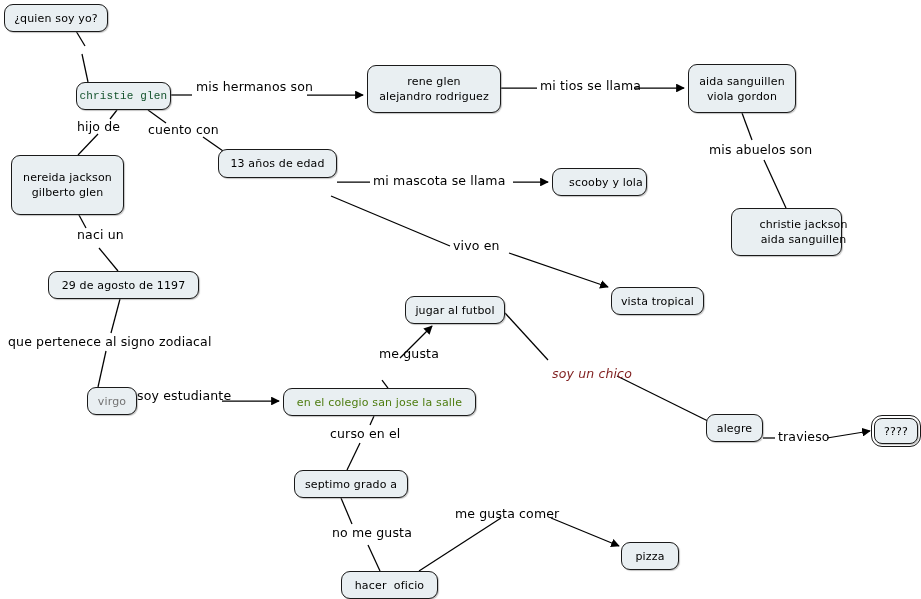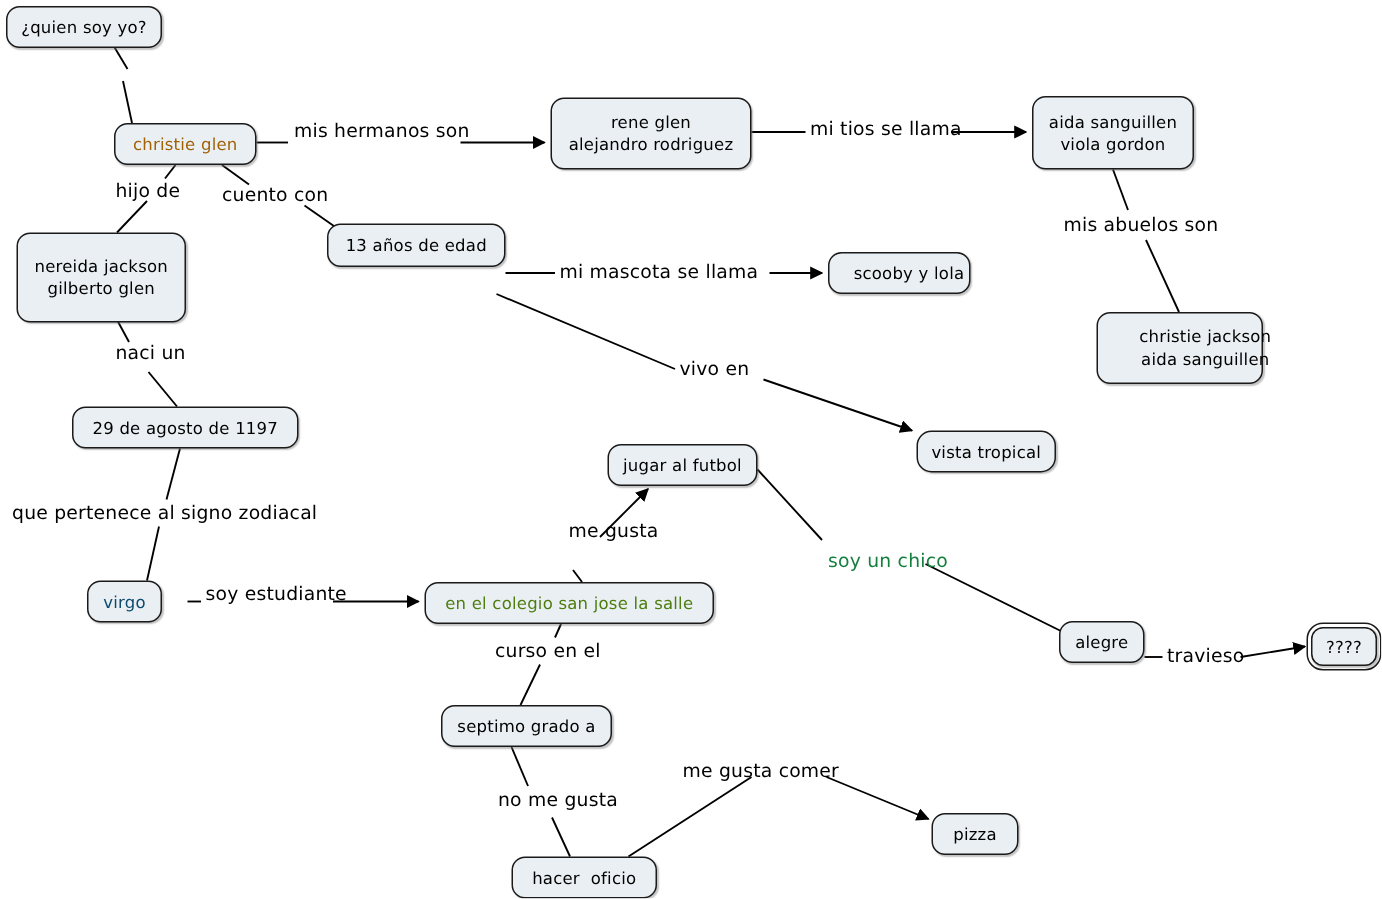--- a/index.html
+++ b/index.html
@@ -146,37 +146,37 @@
     <div class="edge-label" style="left: 148px; top: 123px; color: rgb(0, 0, 0);">cuento con</div>
     <div class="edge-label" style="left: 77px; top: 228px; color: rgb(0, 0, 0);">naci un</div>
     <div class="edge-label" style="left: 8px; top: 335px; color: rgb(0, 0, 0);">que pertenece al signo zodiacal</div>
     <div class="edge-label" style="left: 137px; top: 389px; color: rgb(0, 0, 0);">soy estudiante</div>
     <div class="edge-label" style="left: 373px; top: 174px; color: rgb(0, 0, 0);">mi mascota se llama</div>
     <div class="edge-label" style="left: 453px; top: 239px; color: rgb(0, 0, 0);">vivo en</div>
     <div class="edge-label" style="left: 379px; top: 347px; color: rgb(0, 0, 0);">me gusta</div>
     <div class="edge-label" style="left: 330px; top: 427px; color: rgb(0, 0, 0); text-align: right;">curso en el</div>
     <div class="edge-label" style="left: 332px; top: 526px; color: rgb(0, 0, 0);">no me gusta</div>
     <div class="edge-label" style="left: 455px; top: 507px; color: rgb(0, 0, 0);">me gusta comer</div>
-    <div class="edge-label" style="left: 552px; top: 367px; color: #15803d;">soy un chico</div>
+    <div class="edge-label" style="left: 552px; top: 367px; color: #7f1d1d; font-style: italic;">soy un chico</div>
     <div class="edge-label" style="left: 778px; top: 430px; color: rgb(0, 0, 0);">travieso</div>
     <div class="node" style="left: 4px; top: 4px; width: 104px; height: 28px; background: rgb(233, 239, 242); border-color: rgb(26, 26, 26); color: rgb(0, 0, 0);">¿quien soy yo?</div>
-    <div class="node" style="left: 76px; top: 82px; width: 95px; height: 28px; background: rgb(233, 239, 242); border-color: rgb(26, 26, 26); color: #a16207;">christie glen</div>
+    <div class="node" style="left: 76px; top: 82px; width: 95px; height: 28px; background: rgb(233, 239, 242); border-color: rgb(26, 26, 26); color: #14532d; font-family: Liberation Mono, monospace;">christie glen</div>
     <div class="node" style="left: 11px; top: 155px; width: 113px; height: 60px; background: rgb(233, 239, 242); border-color: rgb(26, 26, 26); color: rgb(0, 0, 0);">nereida jackson
 gilberto glen</div>
     <div class="node" style="left: 48px; top: 271px; width: 151px; height: 28px; background: rgb(233, 239, 242); border-color: rgb(26, 26, 26); color: rgb(0, 0, 0);">29 de agosto de 1197</div>
-    <div class="node" style="left: 58px; top: 387px; width: 50px; height: 28px; background: rgb(233, 239, 242); border-color: rgb(26, 26, 26); color: #0c4a6e;">virgo</div>
+    <div class="node" style="left: 87px; top: 387px; width: 50px; height: 28px; background: rgb(233, 239, 242); border-color: rgb(26, 26, 26); color: #737373;">virgo</div>
     <div class="node" style="left: 218px; top: 149px; width: 119px; height: 29px; background: rgb(233, 239, 242); border-color: rgb(26, 26, 26); color: rgb(0, 0, 0);">13 años de edad</div>
     <div class="node" style="left: 367px; top: 65px; width: 134px; height: 48px; background: rgb(233, 239, 242); border-color: rgb(26, 26, 26); color: rgb(0, 0, 0);">rene glen
 alejandro rodriguez</div>
     <div class="node" style="left: 688px; top: 64px; width: 108px; height: 49px; background: rgb(233, 239, 242); border-color: rgb(26, 26, 26); color: rgb(0, 0, 0);">aida sanguillen
 viola gordon</div>
     <div class="node" style="left: 731px; top: 208px; width: 111px; height: 48px; background: rgb(233, 239, 242); border-color: rgb(26, 26, 26); color: rgb(0, 0, 0); padding-left: 34px;">christie jackson
 aida sanguillen</div>
     <div class="node" style="left: 552px; top: 168px; width: 95px; height: 28px; background: rgb(233, 239, 242); border-color: rgb(26, 26, 26); color: rgb(0, 0, 0); padding-left: 13px;">scooby y lola</div>
-    <div class="node" style="left: 611px; top: 287px; width: 93px; height: 28px; background: rgb(233, 239, 242); border-color: rgb(26, 26, 26); color: rgb(0, 0, 0); border-radius: 10px;">vista tropical</div>
+    <div class="node" style="left: 611px; top: 287px; width: 93px; height: 28px; background: rgb(233, 239, 242); border-color: rgb(26, 26, 26); color: rgb(0, 0, 0);">vista tropical</div>
     <div class="node" style="left: 405px; top: 296px; width: 100px; height: 28px; background: rgb(233, 239, 242); border-color: rgb(26, 26, 26); color: rgb(0, 0, 0);">jugar al futbol</div>
     <div class="node" style="left: 283px; top: 388px; width: 193px; height: 28px; background: rgb(233, 239, 242); border-color: rgb(26, 26, 26); color: #4d7c0f;">en el colegio san jose la salle</div>
     <div class="node" style="left: 294px; top: 470px; width: 114px; height: 28px; background: rgb(233, 239, 242); border-color: rgb(26, 26, 26); color: rgb(0, 0, 0);">septimo grado a</div>
     <div class="node" style="left: 341px; top: 571px; width: 97px; height: 28px; background: rgb(233, 239, 242); border-color: rgb(26, 26, 26); color: rgb(0, 0, 0);">hacer  oficio</div>
     <div class="node" style="left: 621px; top: 542px; width: 58px; height: 28px; background: rgb(233, 239, 242); border-color: rgb(26, 26, 26); color: rgb(0, 0, 0);">pizza</div>
     <div class="node" style="left: 706px; top: 414px; width: 57px; height: 28px; background: rgb(233, 239, 242); border-color: rgb(26, 26, 26); color: rgb(0, 0, 0);">alegre</div>
     <div class="node selected" style="left: 874px; top: 418px; width: 44px; height: 26px; background: rgb(233, 239, 242); border-color: rgb(26, 26, 26); color: rgb(0, 0, 0);">????</div>
   </div>
 
 </body></html>

